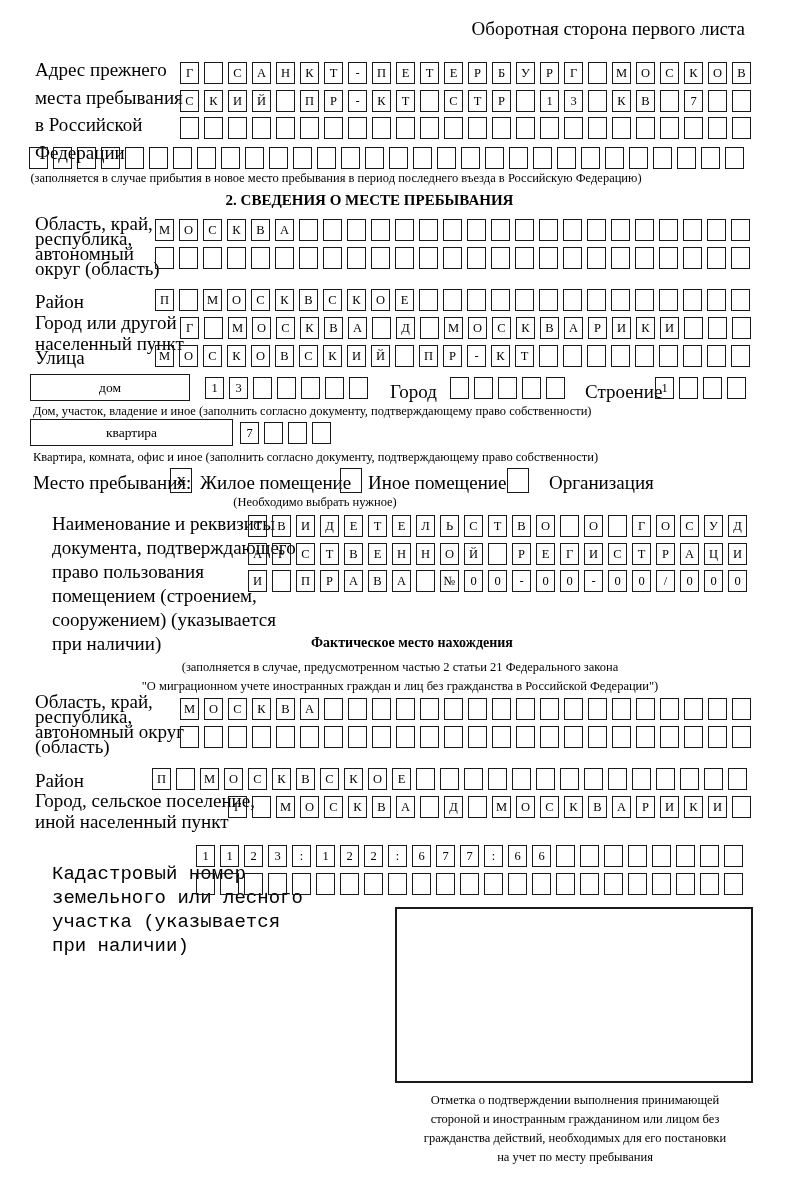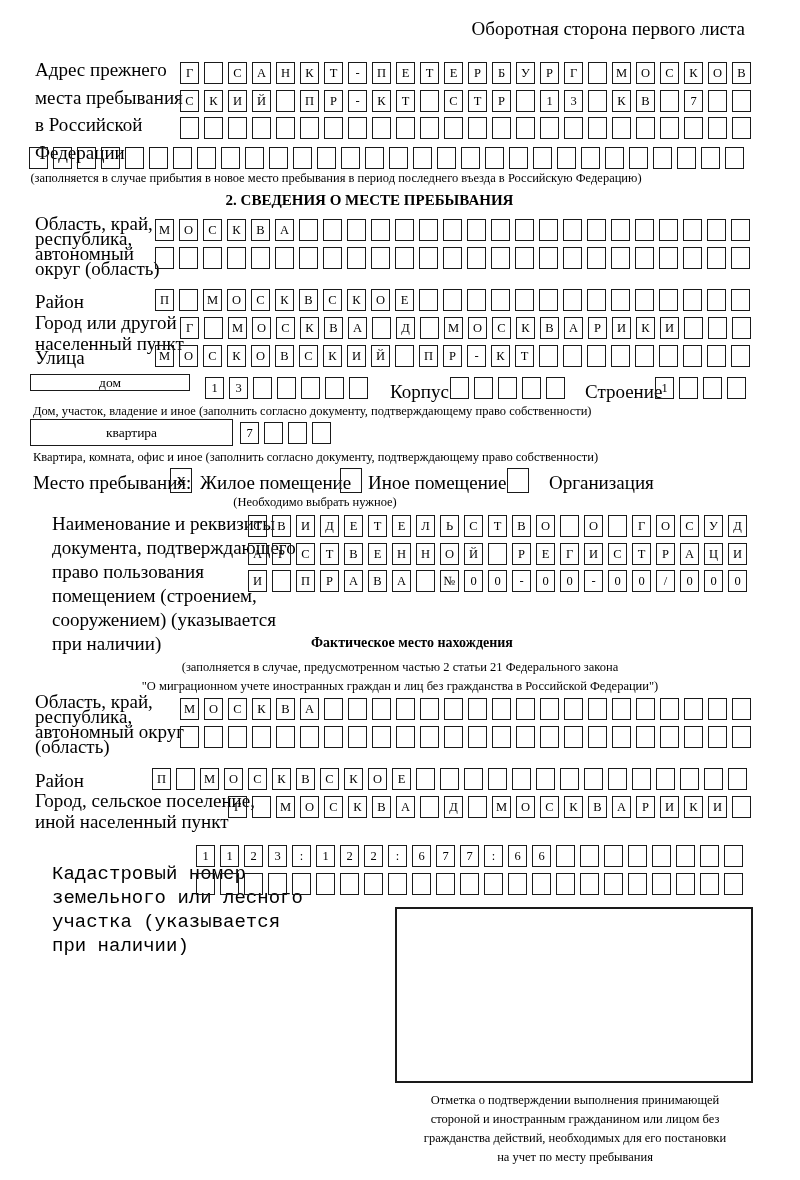--- a/index.html
+++ b/index.html
@@ -280,31 +280,31 @@
     <div class="cell"></div>
     <div class="cell"></div>
     <div class="cell"></div>
     <div class="cell"></div>
     <div class="cell"></div>
     <div class="cell"></div>
     <div class="cell"></div>
     <div class="cell"></div>
   </div>
 
-<div class="abs wbox" style="left:30px;top:374px;width:160px;height:17px;">дом</div>
+<div class="abs wbox" style="left:30px;top:374px;width:160px;height:27px;">дом</div>
 <div class="abs cells" style="left:205px;top:377px;">
     <div class="cell">1</div>
     <div class="cell">3</div>
     <div class="cell"></div>
     <div class="cell"></div>
     <div class="cell"></div>
     <div class="cell"></div>
     <div class="cell"></div>
   </div>
-<div class="abs lbl" style="left:390px;top:381px;">Корпус</div>
+<div class="abs lbl" style="left:390px;top:381px;">Город</div>
 <div class="abs cells" style="left:450px;top:377px;">
     <div class="cell"></div>
     <div class="cell"></div>
     <div class="cell"></div>
     <div class="cell"></div>
     <div class="cell"></div>
   </div>
 <div class="abs lbl" style="left:585px;top:381px;">Строение</div>
 <div class="abs cells" style="left:655px;top:377px;">
     <div class="cell">1</div>

